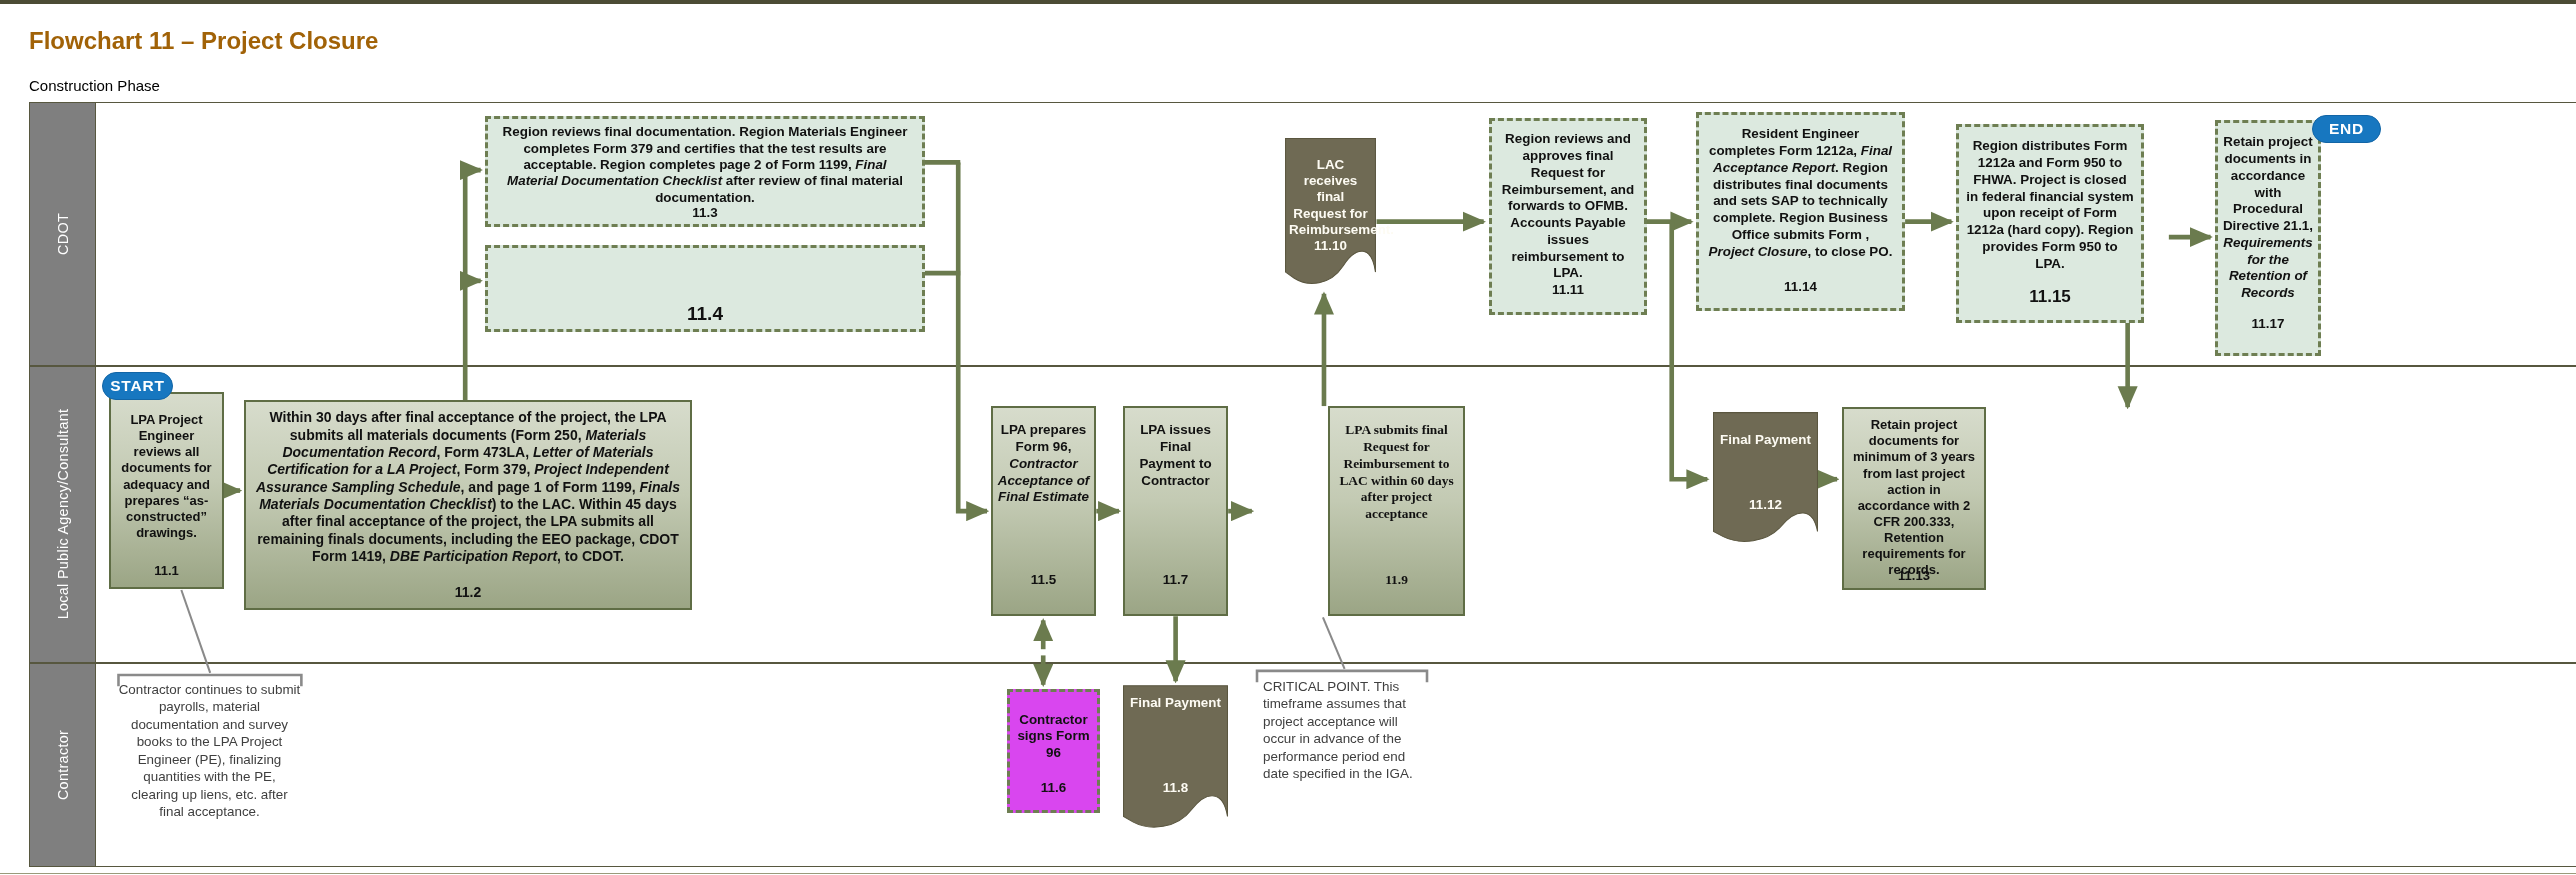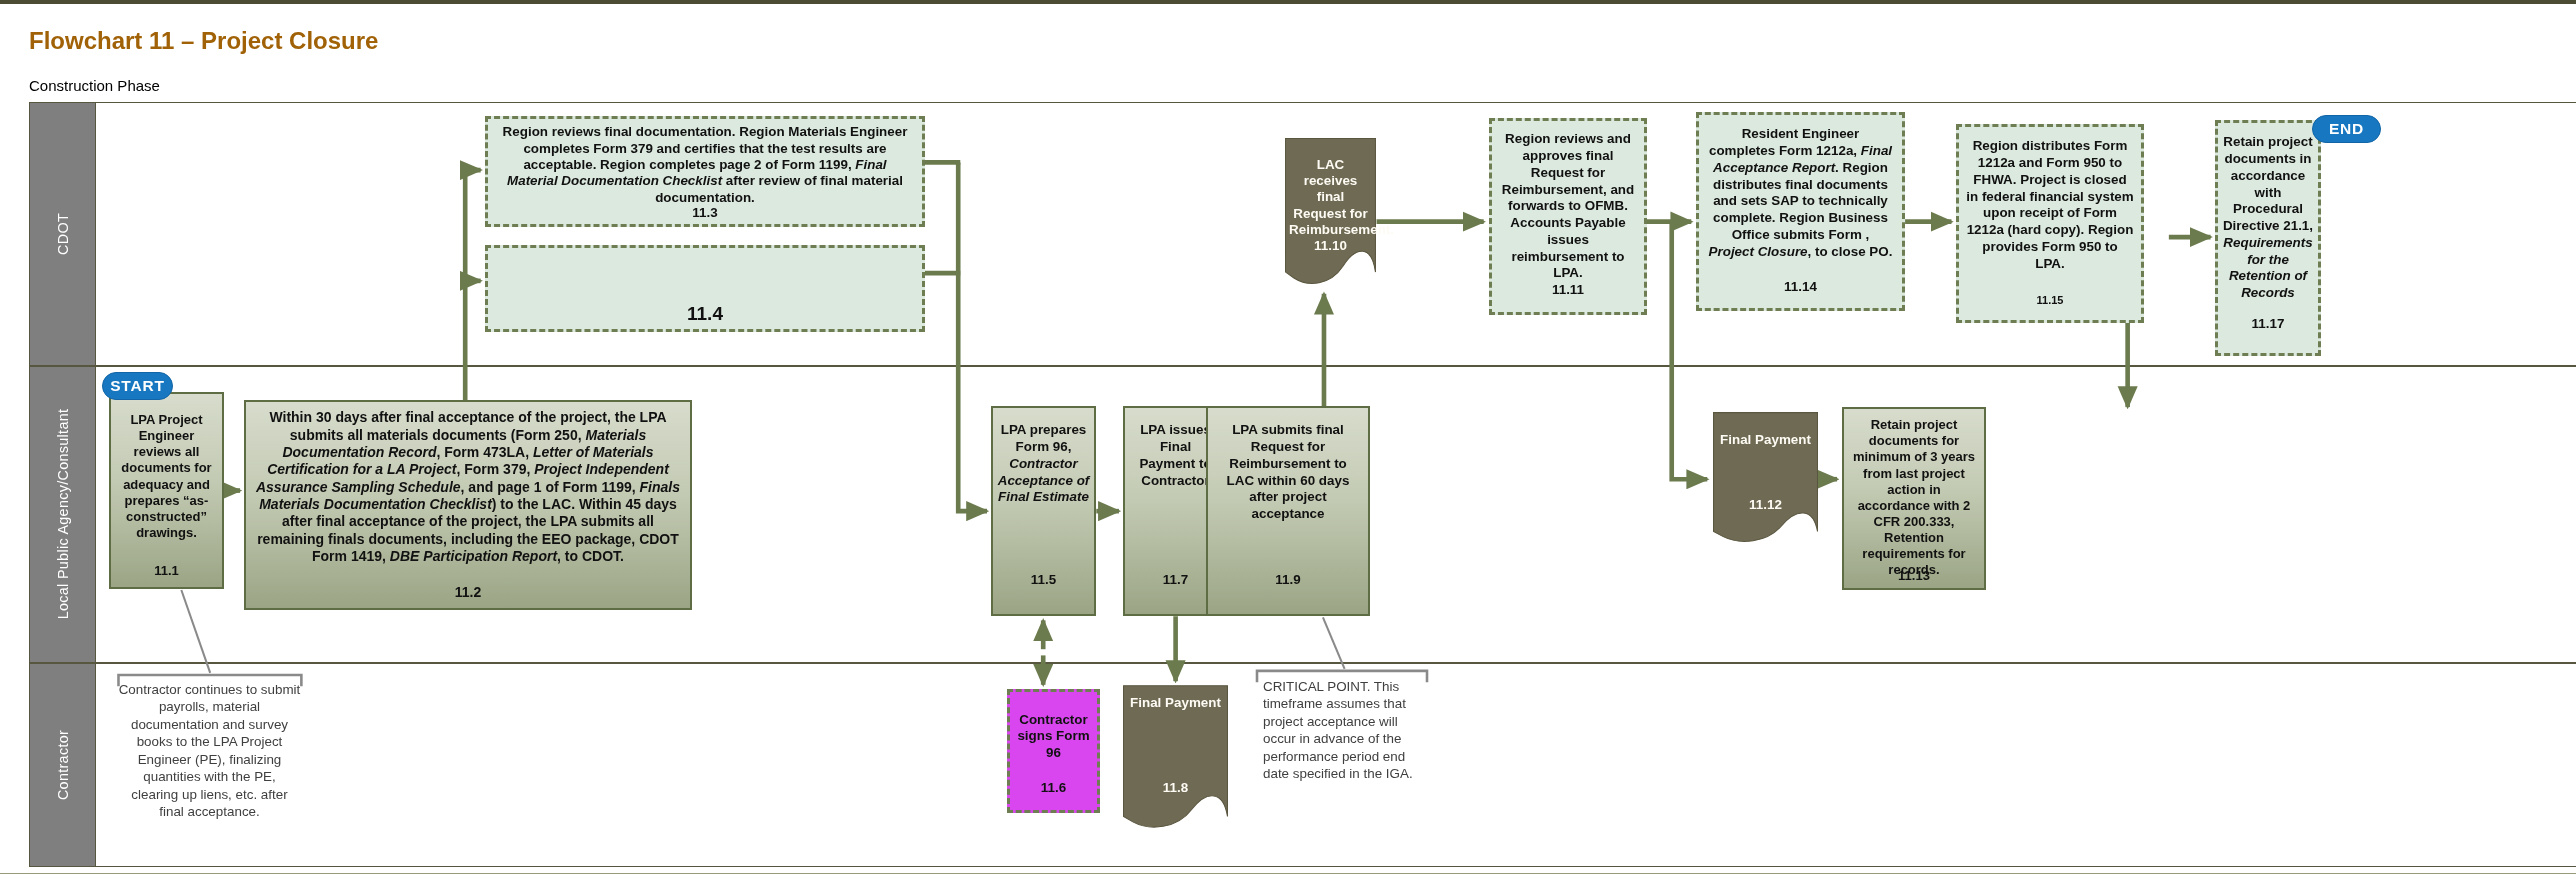--- a/index.html
+++ b/index.html
@@ -118,21 +118,21 @@
   <div class="node dashedbox" style="left:1489px;top:118px;width:158px;height:197px;padding:10.3px 6.2px;font-size:13.4px;line-height:1.25;">
     <span class="txt">Region reviews and approves final Request for Reimbursement, and forwards to OFMB. Accounts Payable issues reimbursement to LPA.</span>
     <span class="num" style="bottom:13.4px;font-size:13.4px;">11.11</span>
   </div>
   <div class="node dashedbox" style="left:1696px;top:112px;width:209px;height:199px;padding:11.3px 8.2px;font-size:13.4px;line-height:1.25;">
     <span class="txt">Resident Engineer completes Form 1212a, <em>Final Acceptance Report</em>.  Region distributes final documents and sets SAP to technically complete. Region Business Office submits Form , <em>Project Closure</em>, to close PO.</span>
     <span class="num" style="bottom:12.4px;font-size:13.4px;">11.14</span>
   </div>
   <div class="node dashedbox" style="left:1956px;top:112px;width:188px;height:199px;padding:11.3px 7.2px;font-size:13.4px;line-height:1.25;margin-top:12px;">
     <span class="txt">Region distributes Form 1212a and Form 950 to FHWA. Project is closed in federal financial system upon receipt of Form 1212a (hard copy). Region provides Form 950 to LPA.</span>
-    <span class="num" style="bottom:12.4px;font-size:11px;">11.15</span>
+    <span class="num" style="bottom:12.4px;font-size:17px;">11.15</span>
   </div>
   <div class="node dashedbox" style="left:2215px;top:120px;width:106px;height:236px;padding:11.3px 4.1px;font-size:13.4px;line-height:1.25;">
     <span class="txt">Retain project documents in accordance with Procedural Directive 21.1, <em>Requirements for the Retention of Records</em></span>
     <span class="num" style="bottom:20.6px;font-size:13.4px;">11.17</span>
   </div>
   <div class="pill" style="left:2312px;top:115px;width:69px;height:28px;">
     <span>END</span>
   </div>
 
   <div class="pill" style="left:102px;top:372px;width:71px;height:28px;">
@@ -147,21 +147,21 @@
     <span class="num" style="bottom:6.2px;font-size:14px;">11.2</span>
   </div>
   <div class="node gradbox" style="left:991px;top:406px;width:105px;height:210px;padding:14.4px 4.1px;font-size:13.4px;line-height:1.25;">
     <span class="txt">LPA prepares Form 96, <em>Contractor Acceptance of Final Estimate</em></span>
     <span class="num" style="bottom:25px;font-size:13.4px;">11.5</span>
   </div>
   <div class="node gradbox" style="left:1123px;top:406px;width:105px;height:210px;padding:14.4px 5.2px;font-size:13.4px;line-height:1.25;">
     <span class="txt">LPA issues Final Payment to Contractor</span>
     <span class="num" style="bottom:25px;font-size:13.4px;">11.7</span>
   </div>
-  <div class="node gradbox" style="left:1206px;top:406px;width:164px;height:210px;padding:14.4px 6.2px;font-size:13.4px;line-height:1.25;">
+  <div class="node gradbox" style="left:1328px;top:406px;width:137px;height:210px;padding:14.4px 6.2px;font-size:13.4px;line-height:1.25;font-family:Liberation Serif, serif;">
     <span class="txt">LPA submits final Request for Reimbursement to LAC within 60 days after project acceptance</span>
     <span class="num" style="bottom:25px;font-size:13.4px;">11.9</span>
   </div>
 
   <div class="doc" style="left:1713px;top:412px;width:105px;height:133px;">
     <svg width="105" height="133" xmlns="http://www.w3.org/2000/svg" viewBox="0 0 204 258">
       <path d="M1,1 L203,1 L203,232 C195,186 163,186 133,221 C105,254 52,258 20,242 L1,232 Z" fill="#6f6a54" stroke="#5a563f" stroke-width="2"></path>
     </svg>
     <div class="doc-label" style="top:19.6px;">Final Payment</div>
     <div class="doc-num" style="top:85px;">11.12</div>

